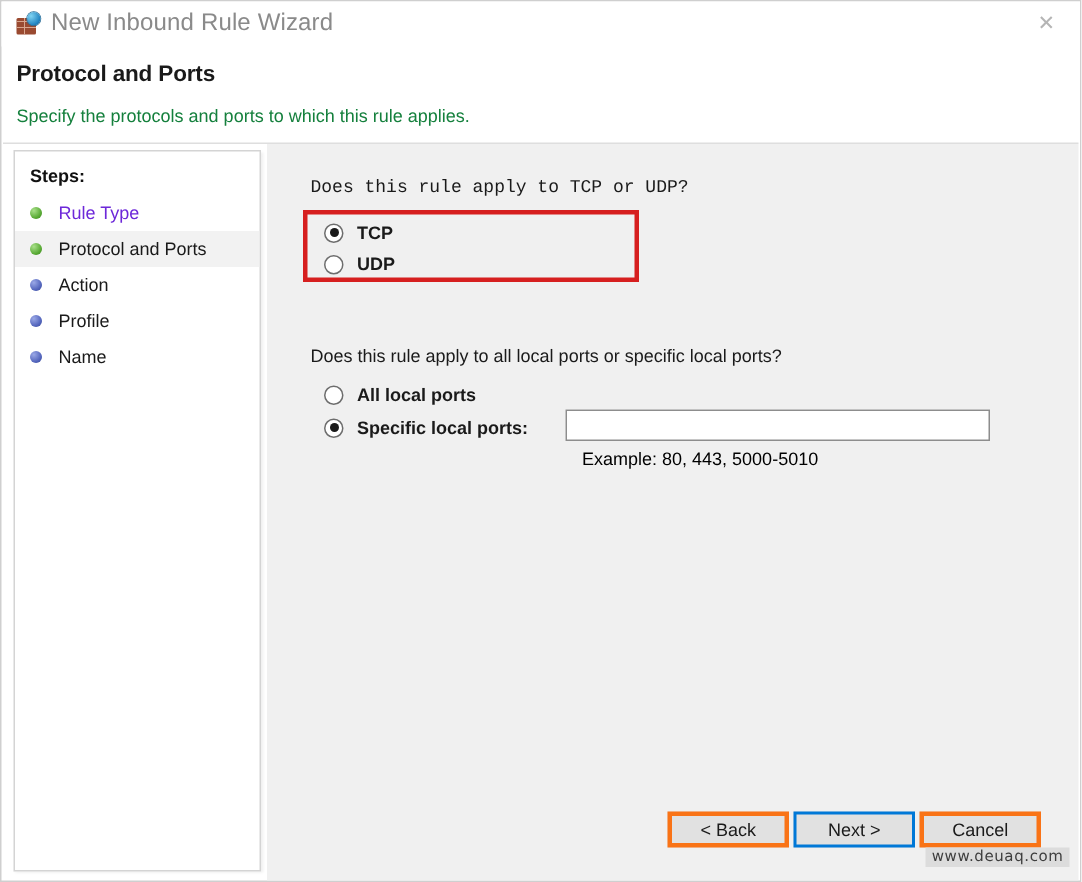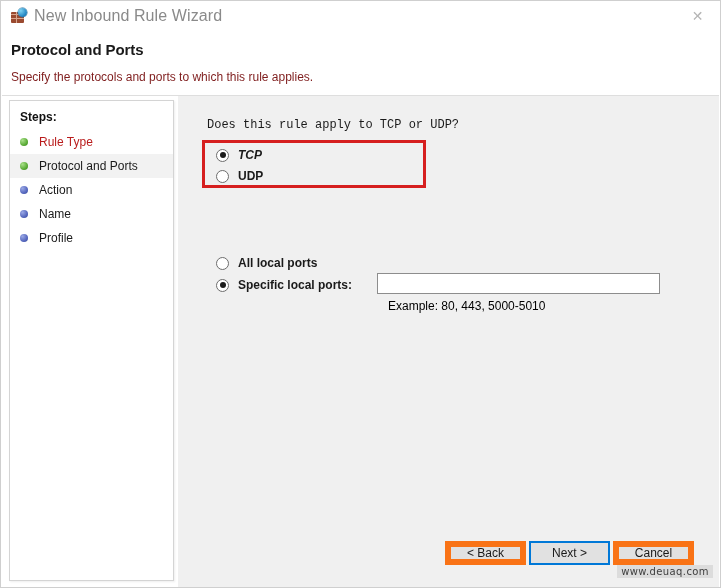--- a/index.html
+++ b/index.html
@@ -101,21 +101,21 @@
     left: 9px; top: 10px;
     font-size: 15px;
     font-weight: bold;
     color: #1a1a1a;
     letter-spacing: -0.1px;
   }
   #page-subtitle {
     position: absolute;
     left: 9px; top: 39px;
     font-size: 12px;
-    color: #7f1d1d;
+    color: #15803d;
   }
 
   
   #body {
     position: absolute;
     left: 1px; top: 95px;
     width: 717px;
     height: 491px;
   }
 
@@ -154,21 +154,21 @@
     background: radial-gradient(circle at 32% 30%, #a9e08a, #56a832 65%, #3b7f21);
   }
   .step .bullet.todo {
     background: radial-gradient(circle at 32% 30%, #9aa8e6, #5163bb 65%, #38488f);
   }
   .step .label {
     font-size: 12px;
     color: #1a1a1a;
     white-space: nowrap;
   }
-  .step .label.link { color: #b91c1c; }
+  .step .label.link { color: #6d28d9; }
 
   
   #main {
     position: absolute;
     left: 176px; top: 0;
     width: 541px;
     height: 491px;
     background: #f0f0f0;
   }
 
@@ -206,21 +206,21 @@
     margin: -3px 0 0 -3px;
     border-radius: 50%;
     background: #1a1a1a;
   }
   .radio-label {
     font-size: 12px;
     font-weight: bold;
     color: #1a1a1a;
   }
 
-  #row-tcp  { left: 38px; top: 52px; font-style: italic; }
+  #row-tcp  { left: 38px; top: 52px; }
   #row-udp  { left: 38px; top: 73px; }
   #row-all  { left: 38px; top: 160px; }
   #row-spec { left: 38px; top: 182px; }
 
   
   #red-box {
     position: absolute;
     left: 24px; top: 44px;
     width: 224px;
     height: 48px;
@@ -258,21 +258,21 @@
     width: 717px;
     height: 57px;
     background: transparent;
   }
   .btn {
     position: absolute;
     top: 10px;
     width: 81px;
     height: 24px;
     background: #e1e1e1;
-    border: 6px solid #f97316;
+    border: 3px solid #f97316;
     box-sizing: border-box;
     font-family: "Liberation Sans", sans-serif;
     font-size: 12px;
     color: #1a1a1a;
     display: flex;
     align-items: center;
     justify-content: center;
     white-space: nowrap;
   }
   #btn-back   { left: 443px; }
@@ -326,45 +326,46 @@
         <span class="label">Protocol and Ports</span>
       </div>
 
       <div class="step">
         <span class="bullet todo"></span>
         <span class="label">Action</span>
       </div>
 
       <div class="step">
         <span class="bullet todo"></span>
-        <span class="label">Name</span>
+        <span class="label">Profile</span>
       </div>
 
       <div class="step">
         <span class="bullet todo"></span>
-        <span class="label">Profile</span>
+        <span class="label">Name</span>
       </div>
     </div>
 
     <div id="main">
 
       <div class="q-text" id="q-proto">Does this rule apply to TCP or UDP?</div>
 
       <div id="red-box"></div>
 
       <div class="radio-row" id="row-tcp">
         <span class="radio checked"></span>
         <span class="radio-label">TCP</span>
       </div>
 
       <div class="radio-row" id="row-udp">
         <span class="radio"></span>
         <span class="radio-label">UDP</span>
       </div>
 
+      <div class="q-text" id="q-ports">Does this rule apply to all local ports or specific local ports?</div>
 
       <div class="radio-row" id="row-all">
         <span class="radio"></span>
         <span class="radio-label">All local ports</span>
       </div>
 
       <div class="radio-row" id="row-spec">
         <span class="radio checked"></span>
         <span class="radio-label">Specific local ports:</span>
       </div>

